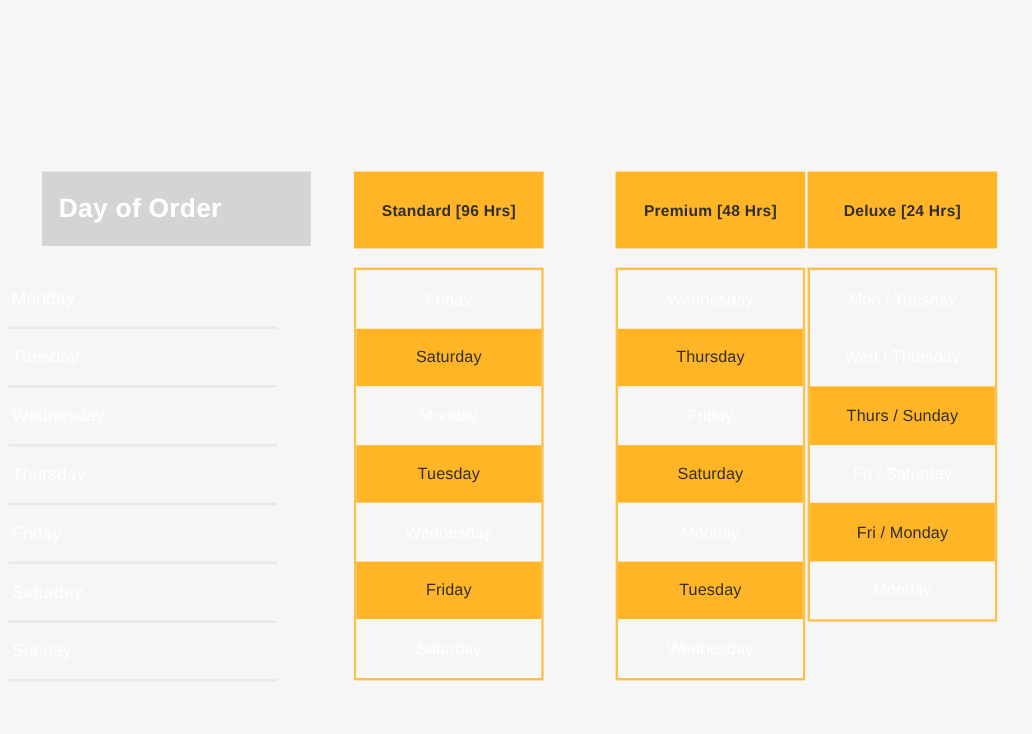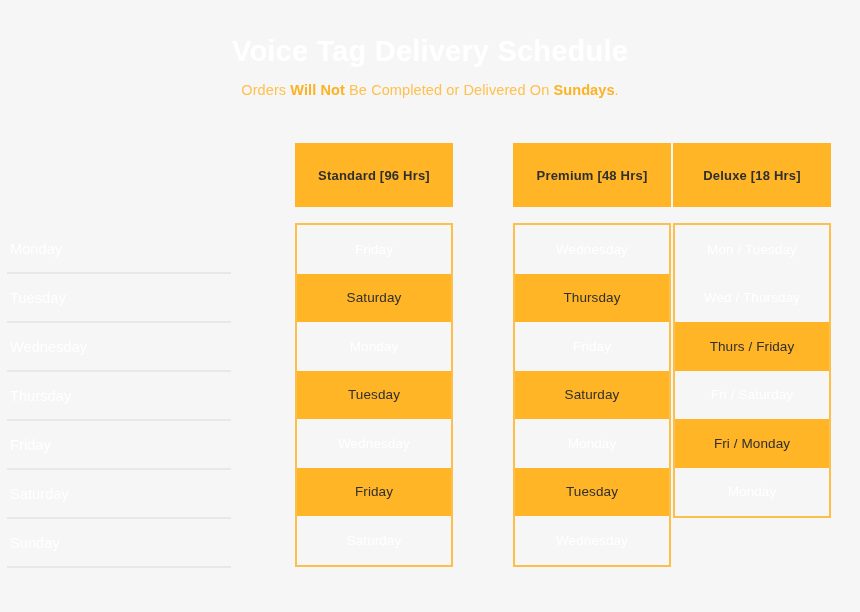--- a/index.html
+++ b/index.html
@@ -157,29 +157,28 @@
   }
   .service-cell.even .service-cell-label {
     color: #2f2f2f;
   }
 </style>
 </head>
 <body>
 
 <div id="page">
 
-  <div id="title-block">
-    <h1 id="page-title">Voice Tag Delivery Schedule</h1>
-    <p id="page-subtitle">
-      <span>Orders </span><span class="em">Will Not</span><span> Be Completed or Delivered On </span><span class="em">Sundays</span><span>.</span>
-    </p>
-  </div>
 
   <div id="schedule">
 
+    <div id="day-column">
+      <div id="day-column-header">
+        <span id="day-column-header-label">Day of Order</span>
+      </div>
+    </div>
 
     <div id="day-list">
         <div class="day-row">
           <span class="day-row-label">Monday</span>
         </div>
         <div class="day-row">
           <span class="day-row-label">Tuesday</span>
         </div>
         <div class="day-row">
           <span class="day-row-label">Wednesday</span>
@@ -251,31 +250,31 @@
             <span class="service-cell-label">Tuesday</span>
           </div>
           <div class="service-cell odd">
             <span class="service-cell-label">Wednesday</span>
           </div>
         </div>
     </div>
 
     <div class="service-column" id="col-deluxe">
       <div class="service-header">
-        <span class="service-header-label">Deluxe [18 Hrs]</span>
+        <span class="service-header-label">Deluxe [24 Hrs]</span>
       </div>
       <div class="service-body">
           <div class="service-cell odd">
             <span class="service-cell-label">Mon / Tuesday</span>
           </div>
           <div class="service-cell odd">
             <span class="service-cell-label">Wed / Thursday</span>
           </div>
           <div class="service-cell even">
-            <span class="service-cell-label">Thurs / Friday</span>
+            <span class="service-cell-label">Thurs / Sunday</span>
           </div>
           <div class="service-cell odd">
             <span class="service-cell-label">Fri / Saturday</span>
           </div>
           <div class="service-cell even">
             <span class="service-cell-label">Fri / Monday</span>
           </div>
           <div class="service-cell odd">
             <span class="service-cell-label">Monday</span>
           </div>

